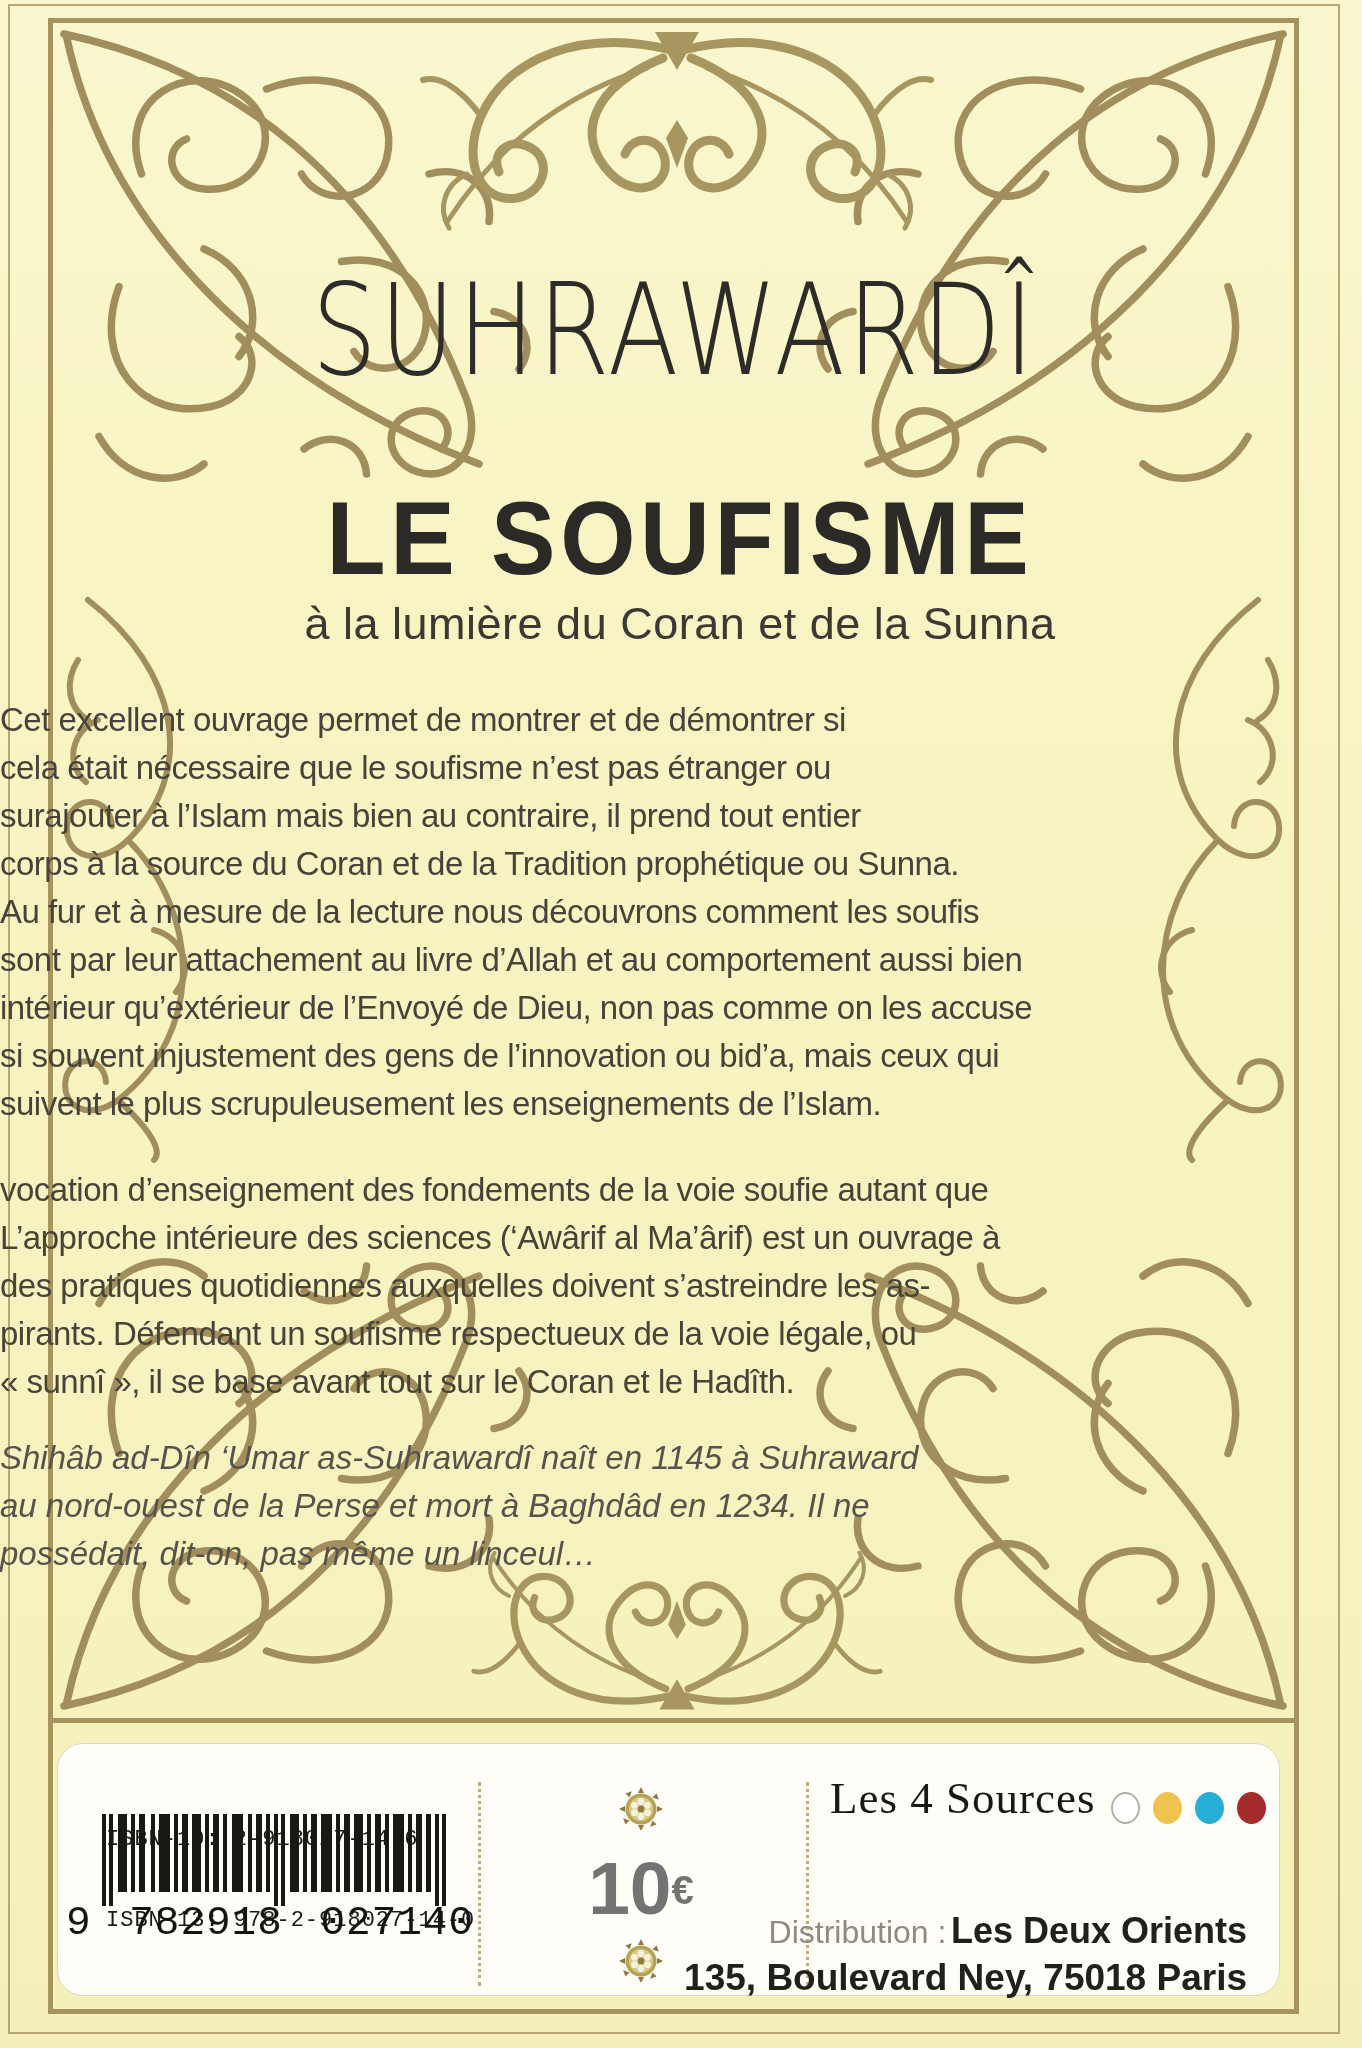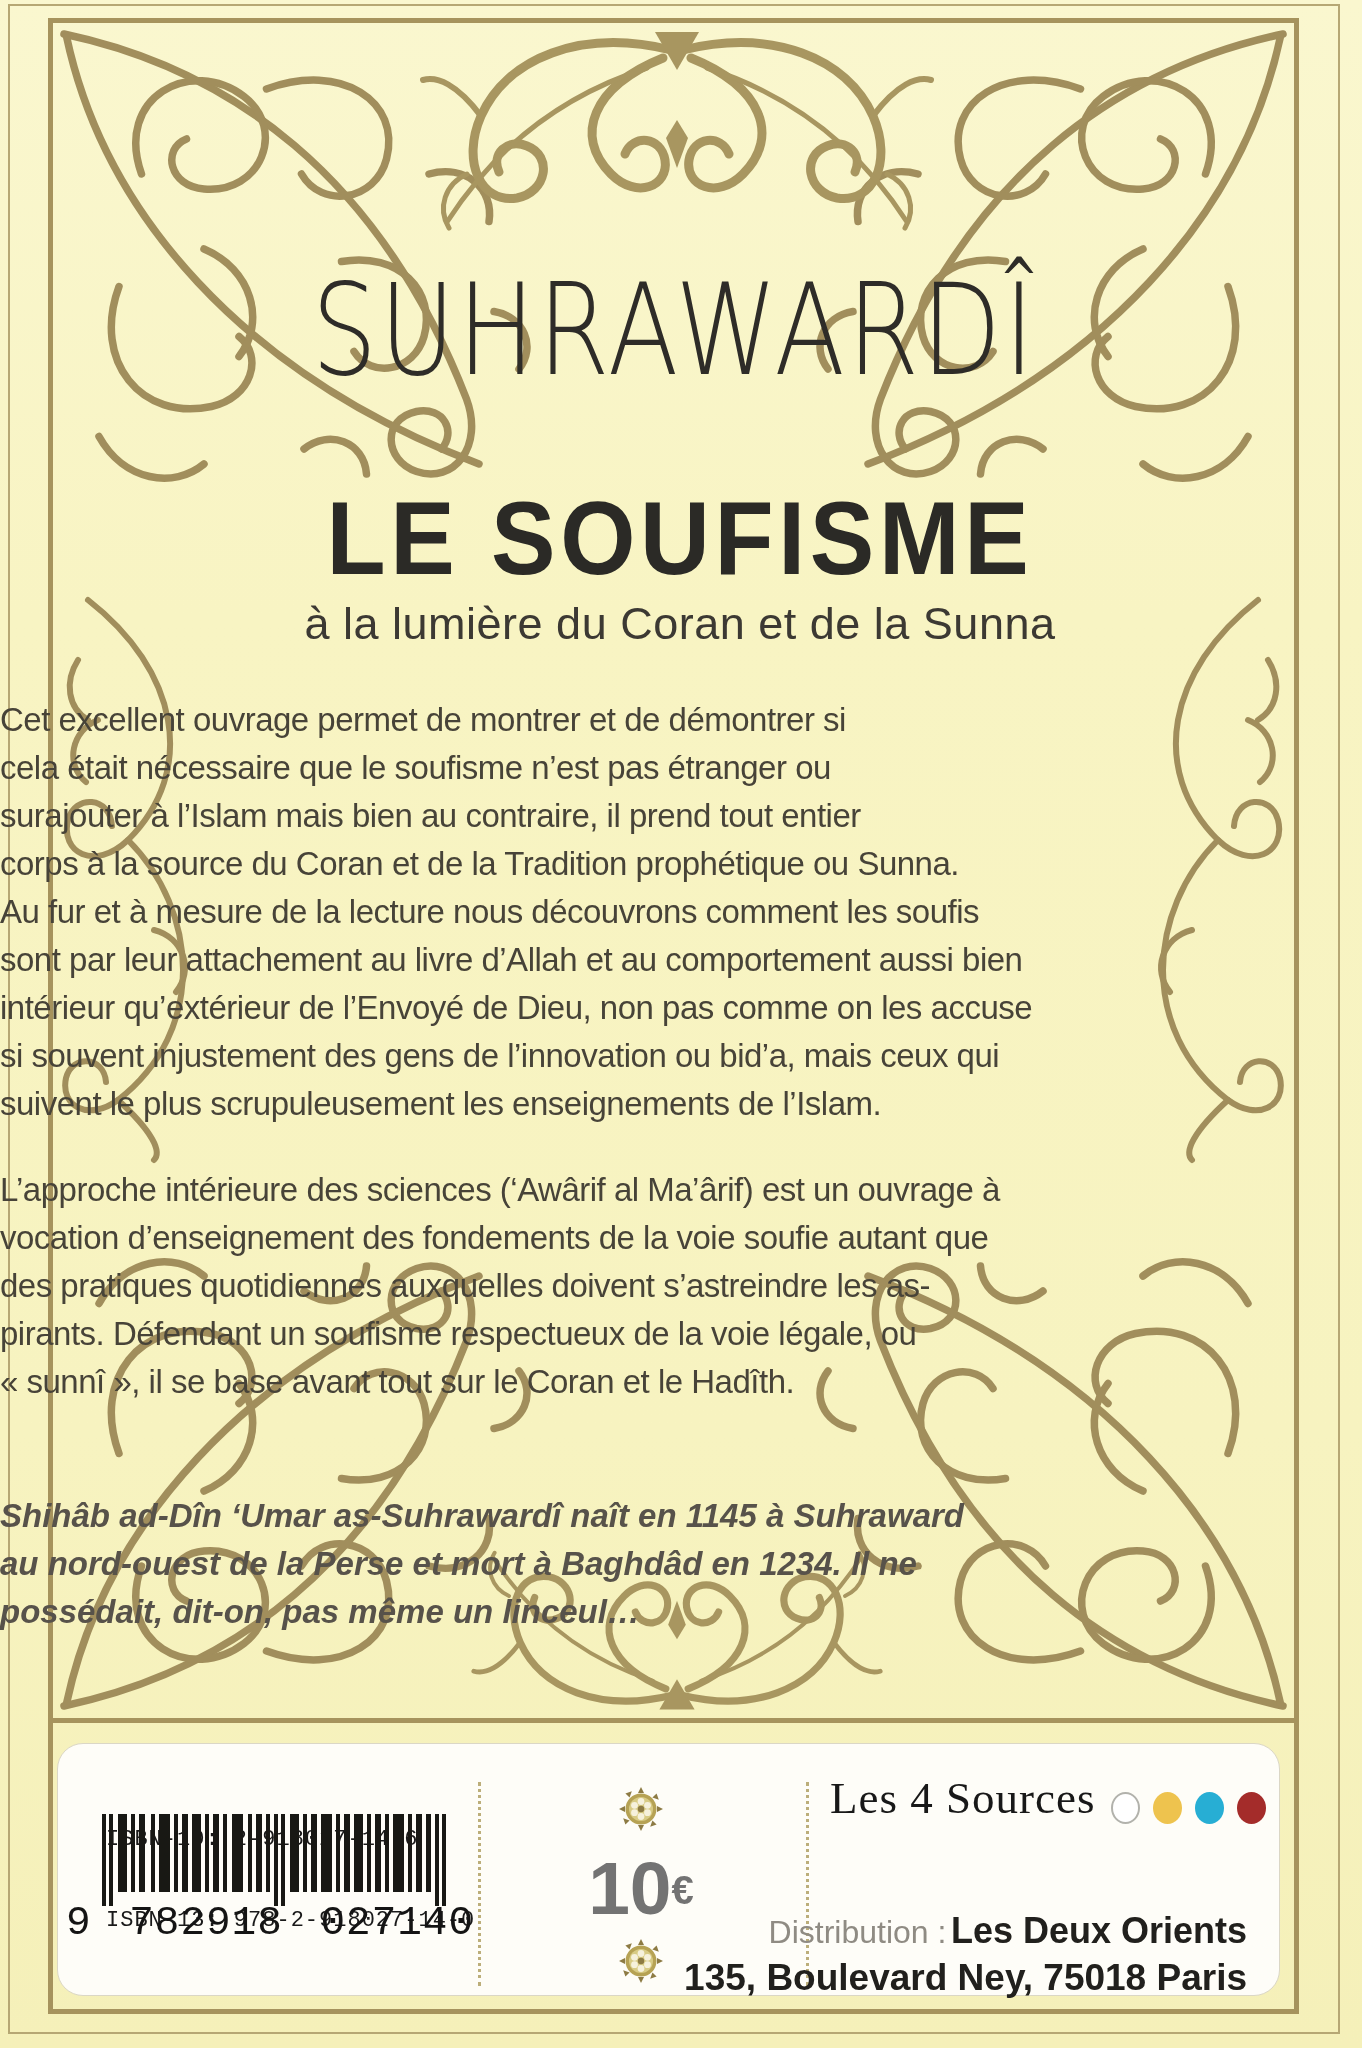--- a/index.html
+++ b/index.html
@@ -47,21 +47,21 @@
     white-space:nowrap;
   }
   
   .para{position:absolute;left:0;width:1360px;text-align:left;}
   .para .ln{
     white-space:nowrap;font-size:33px;line-height:48px;
     letter-spacing:-0.5px;color:#474338;
   }
   .p1{top:696px;}
   .p2{top:1166px;}
-  .bio{top:1492px;font-weight:bold;}
+  .bio{top:1434px;}
   .bio .ln{font-style:italic;color:#57524a;letter-spacing:0;}
   
   .label-box{
     position:absolute;left:57px;top:1743px;width:1223px;height:253px;
     background:#fefdf8;border:1px solid #dbd7c6;border-radius:26px;
     box-sizing:border-box;
   }
   .isbn-block{
     position:absolute;left:48px;top:28px;
     font-family:"Liberation Mono","DejaVu Sans Mono",monospace;
@@ -213,22 +213,22 @@
     <div class="ln">surajouter à l’Islam mais bien au contraire, il prend tout entier</div>
     <div class="ln">corps à la source du Coran et de la Tradition prophétique ou Sunna.</div>
     <div class="ln">Au fur et à mesure de la lecture nous découvrons comment les soufis</div>
     <div class="ln">sont par leur attachement au livre d’Allah et au comportement aussi bien</div>
     <div class="ln">intérieur qu’extérieur de l’Envoyé de Dieu, non pas comme on les accuse</div>
     <div class="ln">si souvent injustement des gens de l’innovation ou bid’a, mais ceux qui</div>
     <div class="ln">suivent le plus scrupuleusement les enseignements de l’Islam.</div>
   </div>
 
   <div class="para p2">
+    <div class="ln">vocation d’enseignement des fondements de la voie soufie autant que</div>
     <div class="ln">L’approche intérieure des sciences (‘Awârif al Ma’ârif) est un ouvrage à</div>
-    <div class="ln">vocation d’enseignement des fondements de la voie soufie autant que</div>
     <div class="ln">des pratiques quotidiennes auxquelles doivent s’astreindre les as-</div>
     <div class="ln">pirants. Défendant un soufisme respectueux de la voie légale, ou</div>
     <div class="ln">« sunnî », il se base avant tout sur le Coran et le Hadîth.</div>
   </div>
 
   <div class="para bio">
     <div class="ln">Shihâb ad-Dîn ‘Umar as-Suhrawardî naît en 1145 à Suhraward</div>
     <div class="ln">au nord-ouest de la Perse et mort à Baghdâd en 1234. Il ne</div>
     <div class="ln">possédait, dit-on, pas même un linceul…</div>
   </div>

